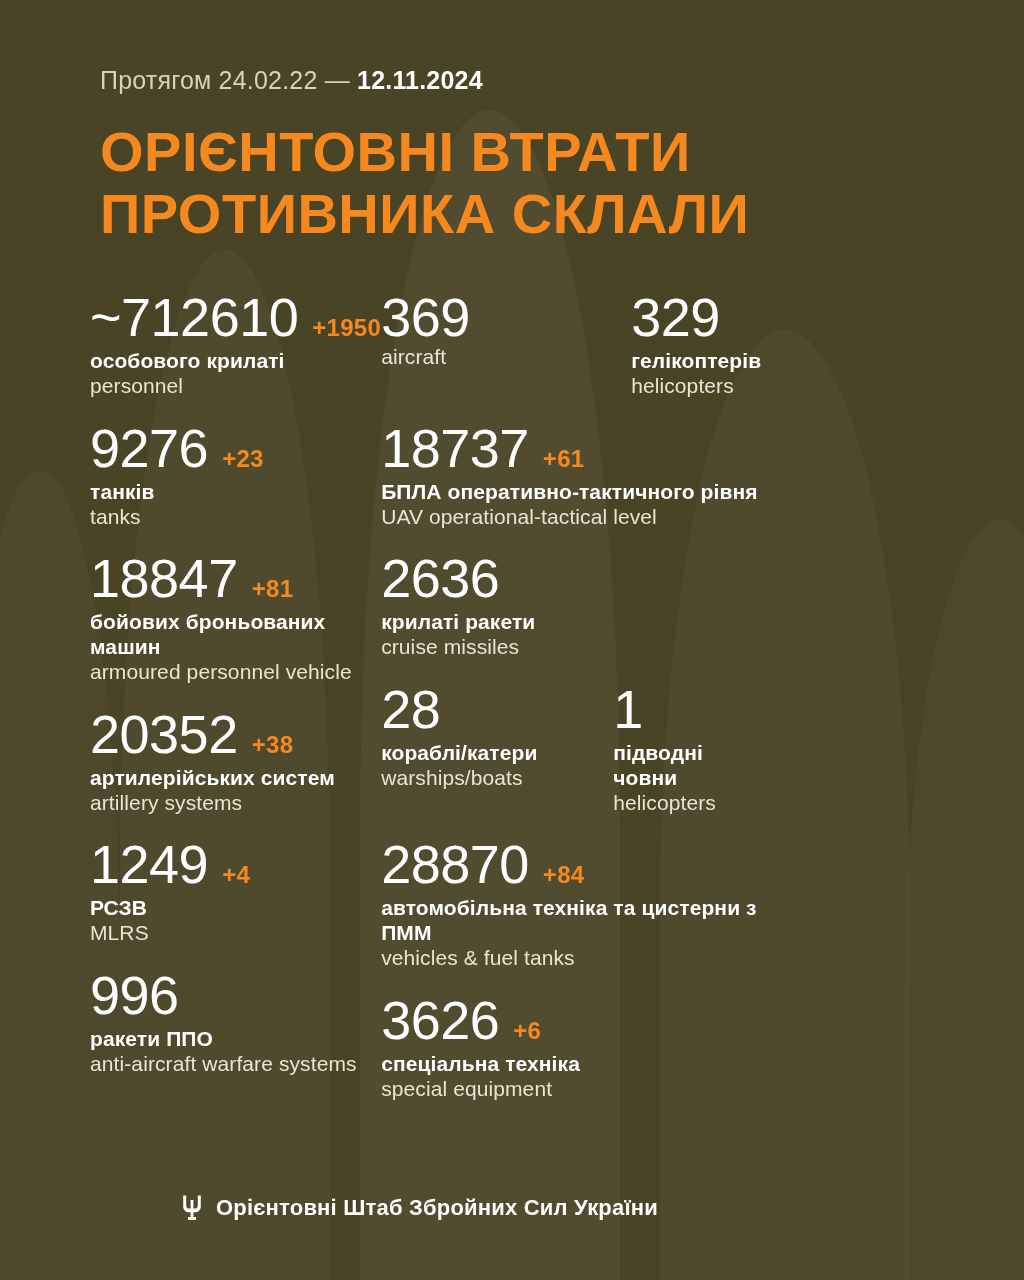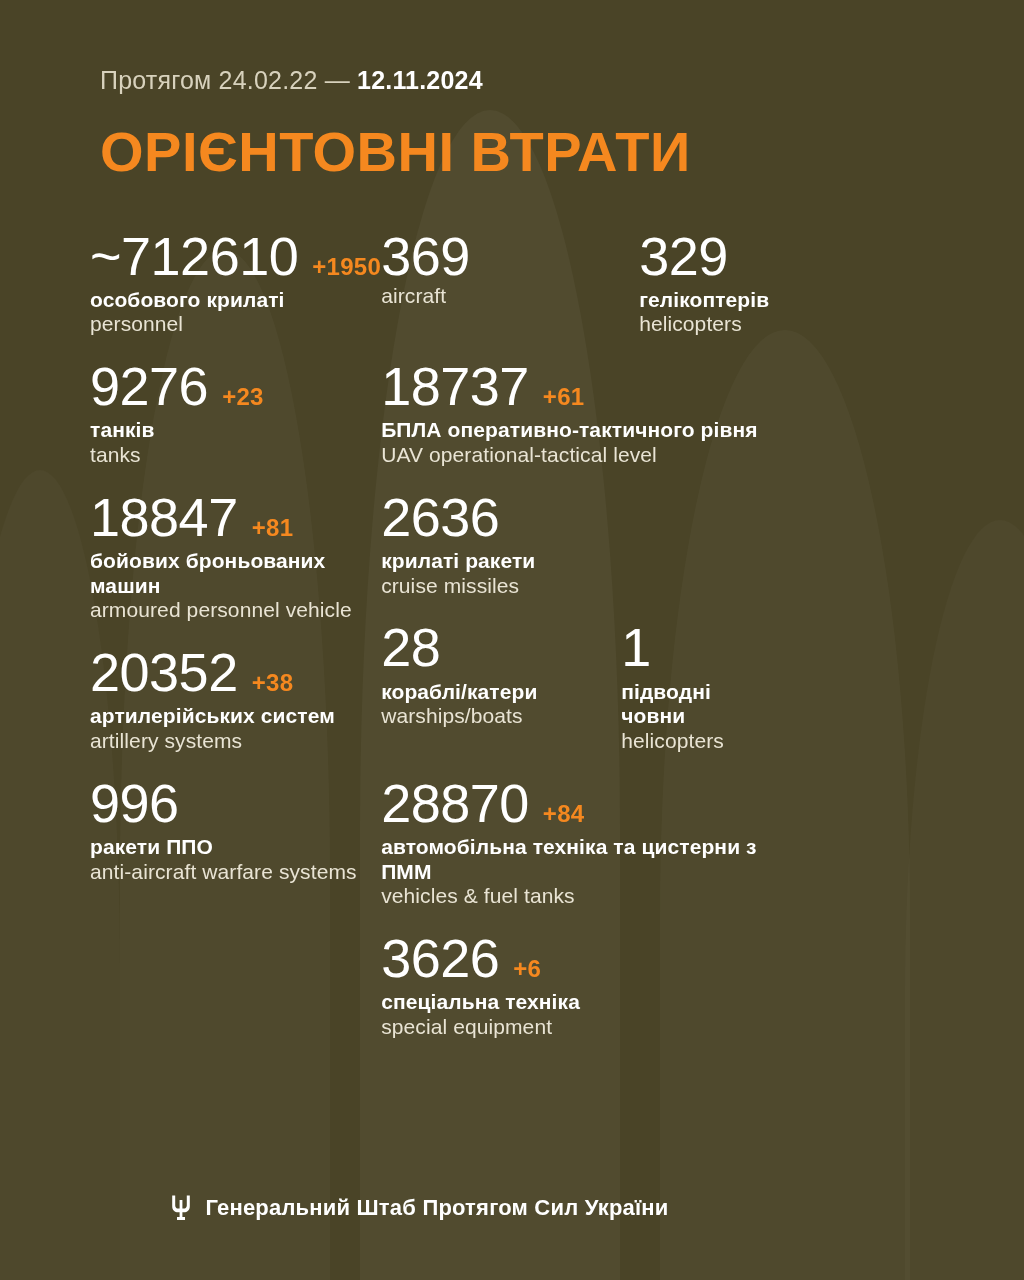--- a/index.html
+++ b/index.html
@@ -103,21 +103,21 @@
     color: #e9e4d4;
     font-size: 21px;
     font-weight: 400;
     line-height: 1.18;
     letter-spacing: 0.1px;
   }
 
   
   .pair {
     display: flex;
-    gap: 12px;
+    gap: 4px;
   }
   .pair > .item { margin-bottom: 22px; }
   .pair > .item:first-child { width: 246px; }
 
   .footer {
     position: absolute;
     left: 0;
     right: 0;
     bottom: 58px;
     display: flex;
@@ -150,20 +150,21 @@
 
 <div class="page">
 
   <div class="date-line">
     <span>Протягом 24.02.22 —</span>
     <span class="date-bold">12.11.2024</span>
   </div>
 
   <div class="headline">
     <div>Орієнтовні втрати</div>
+    <div>противника склали</div>
   </div>
 
   <div class="grid">
     <div class="columns">
 
       <div class="col-left">
 
         <div class="item">
           <div class="num-row">
             <span class="num">~712610</span>
@@ -193,20 +194,28 @@
 
         <div class="item">
           <div class="num-row">
             <span class="num">20352</span>
             <span class="delta">+38</span>
           </div>
           <div class="label-ua">артилерійських систем</div>
           <div class="label-en">artillery systems</div>
         </div>
 
+        <div class="item">
+          <div class="num-row">
+            <span class="num">1249</span>
+            <span class="delta">+4</span>
+          </div>
+          <div class="label-ua">РСЗВ</div>
+          <div class="label-en">MLRS</div>
+        </div>
 
         <div class="item">
           <div class="num-row">
             <span class="num">996</span>
             <span class="delta"></span>
           </div>
           <div class="label-ua">ракети ППО</div>
           <div class="label-en">anti-aircraft warfare systems</div>
         </div>
 
@@ -290,16 +299,16 @@
       </div>
     </div>
   </div>
 
   <div class="footer">
     <span class="trident">
       <svg width="20" height="28" viewBox="0 0 20 28" xmlns="http://www.w3.org/2000/svg">
         <path d="M1.2 1.5 L4.2 1.5 L4.2 11.5 C4.2 13.6 5.6 14.6 7.0 14.6 L8.6 14.6 L8.6 6.0 L11.4 6.0 L11.4 14.6 L13.0 14.6 C14.4 14.6 15.8 13.6 15.8 11.5 L15.8 1.5 L18.8 1.5 L18.8 12.2 C18.8 16.2 16.0 18.2 13.0 18.2 L11.4 18.2 L11.4 23.0 L14.0 23.0 L14.0 26.0 L6.0 26.0 L6.0 23.0 L8.6 23.0 L8.6 18.2 L7.0 18.2 C4.0 18.2 1.2 16.2 1.2 12.2 Z" fill="#ffffff"></path>
       </svg>
     </span>
-    <span class="footer-text">Генеральний Штаб Протягом Сил України</span>
+    <span class="footer-text">Орієнтовні Штаб Збройних Сил України</span>
   </div>
 
 </div>
 
 </body></html>

